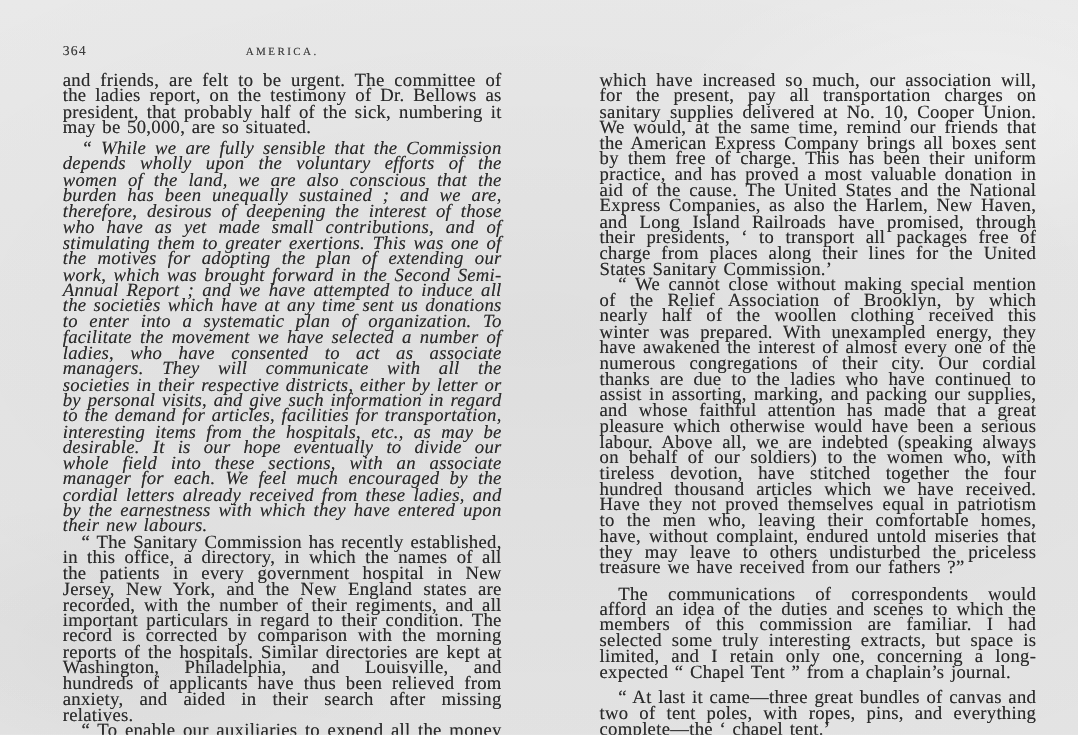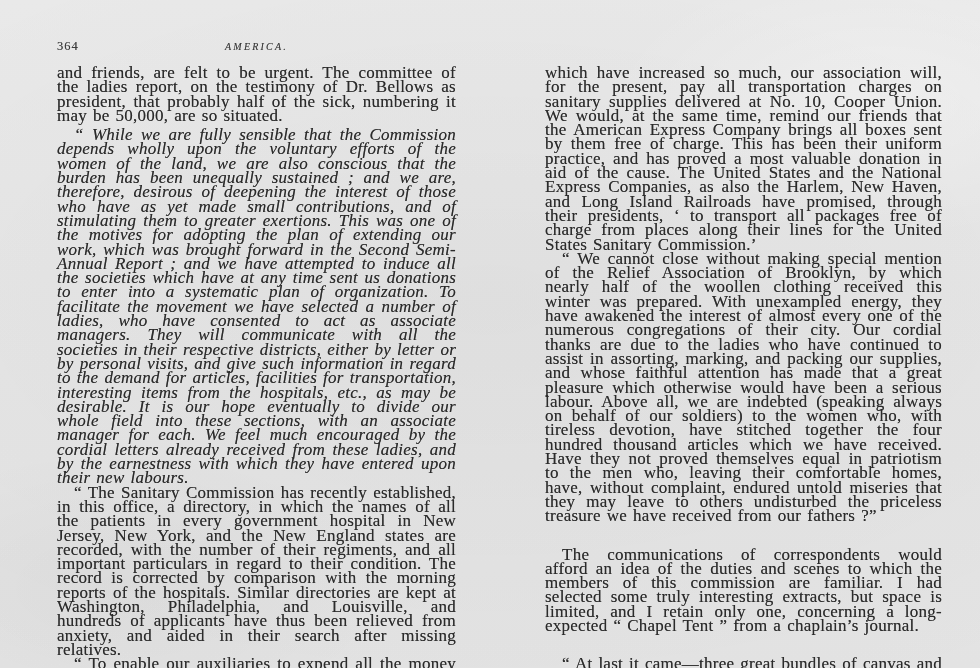--- a/index.html
+++ b/index.html
@@ -48,41 +48,41 @@
     text-shadow: 0 0 0.6px rgba(40,40,40,0.5);
   }
   .pagehead .cell-a { justify-self: start; }
   .pagehead .cell-c { justify-self: end; }
   .running {
     justify-self: center;
     font-size: 10px;
     text-shadow: 0 0 0.5px rgba(40,40,40,0.45);
     white-space: nowrap;
   }
-  .page.left  .running { letter-spacing: 2.2px; font-style: italic; }
+  .page.left  .running { letter-spacing: 2.2px; }
   .page.right .running { letter-spacing: 0.5px; }
 
   .pagebody {
     position: absolute;
     top: 66px;
     left: 0;
     right: 0;
   }
   .para {
     margin: 0;
     font-size: 17px;
     line-height: 14.3px;
     letter-spacing: 0.25px;
     word-spacing: 1.5px;
     text-align: justify;
     text-shadow: 0 0 0.6px rgba(35,35,35,0.55);
   }
   .para.indent { text-indent: 17px; }
   .para.gap-sm { margin-top: 5px; font-style: italic; }
-  .para.gap-lg { margin-top: 24px; }
+  .para.gap-lg { margin-top: 9px; }
 </style>
 </head>
 <body style="--paper: #e7e7e7; --ink: #2b2b2b;">
 
 <div class="spread">
 
   <section class="page left">
     <header class="pagehead">
       <span class="folio cell-a">364</span>
       <span class="running">AMERICA.</span>

